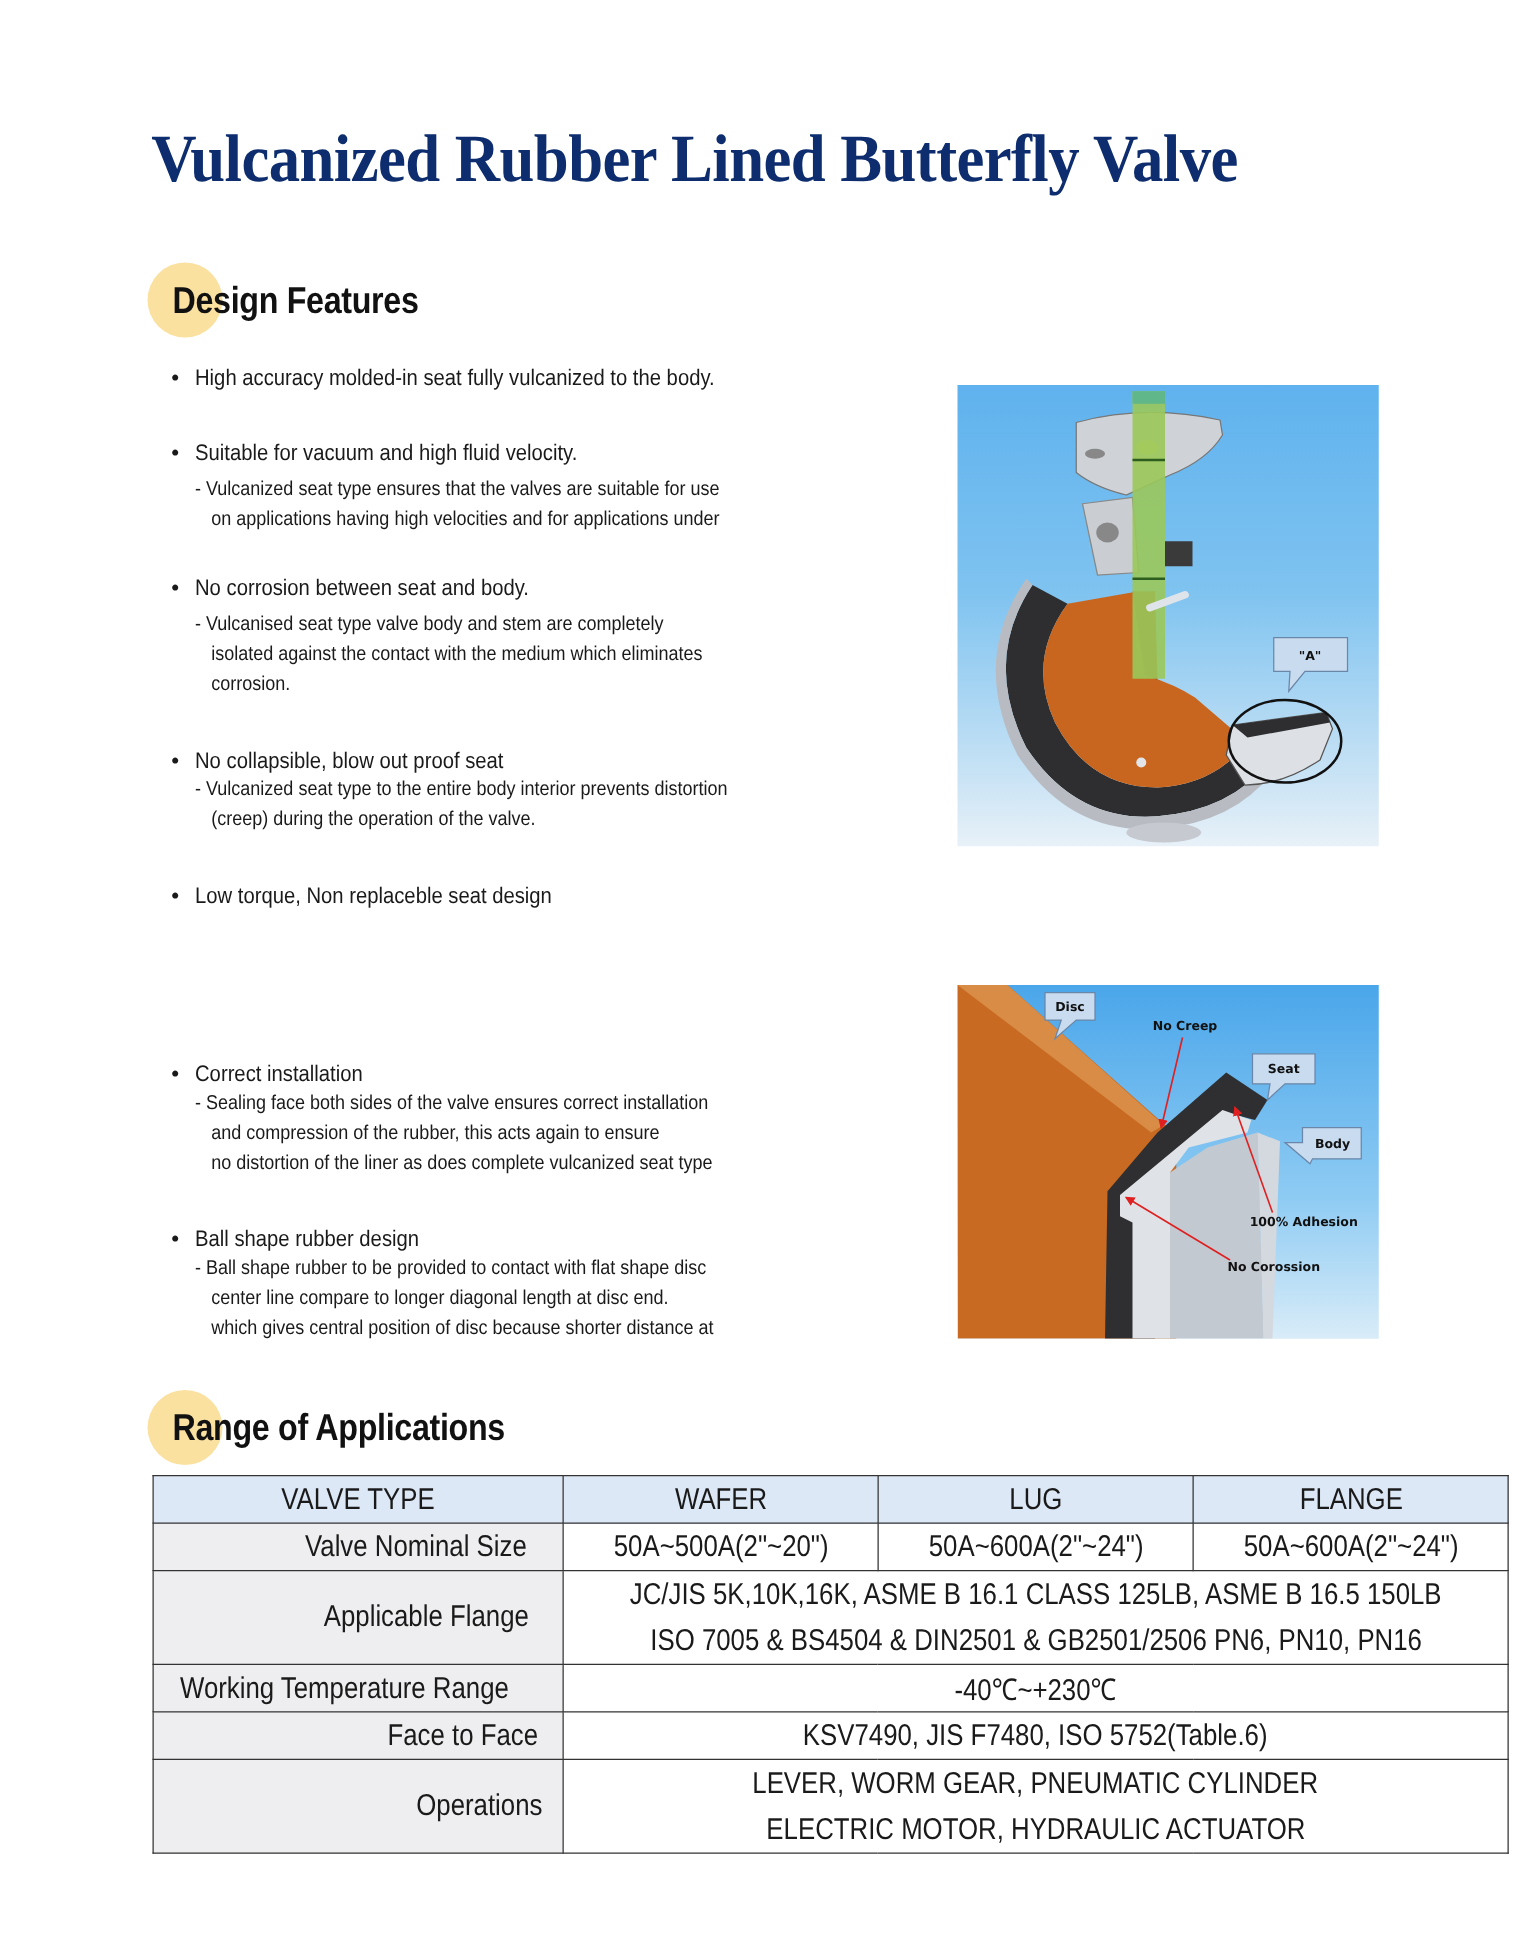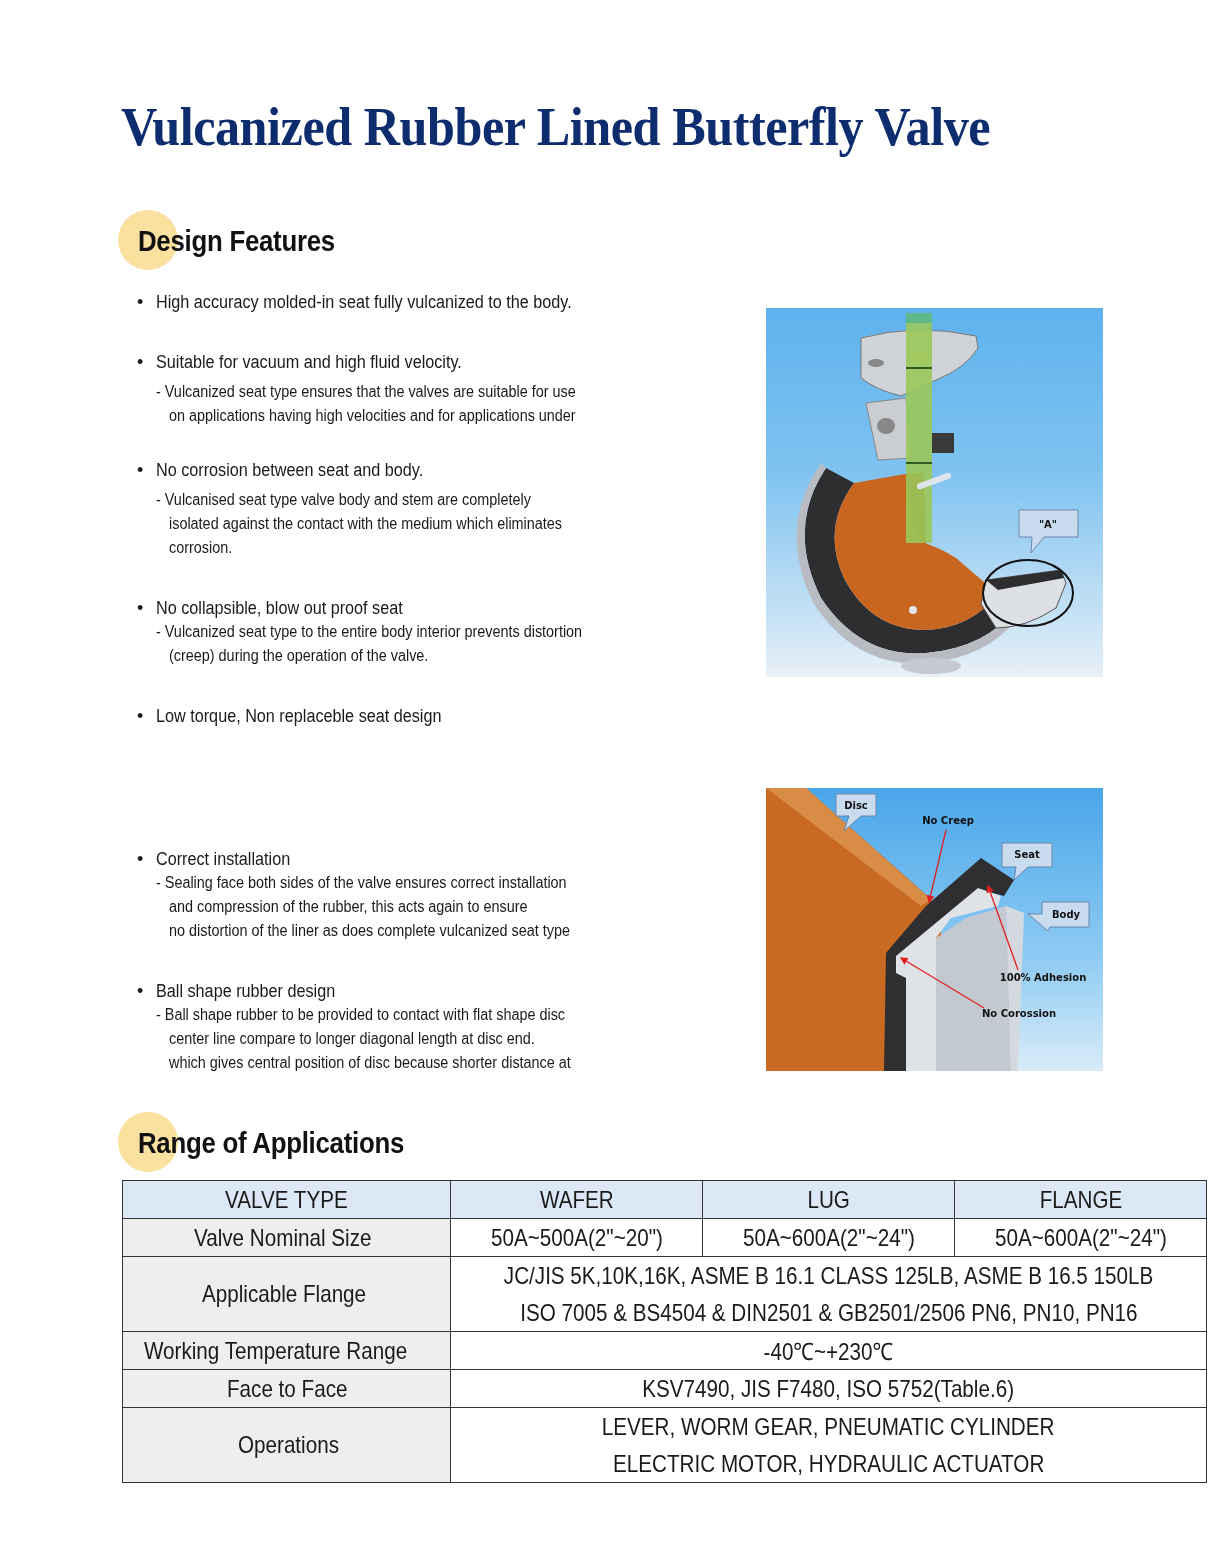--- a/index.html
+++ b/index.html
@@ -48,21 +48,21 @@
     .callout-text { font-family: "DejaVu Sans", sans-serif; font-weight: bold; font-size: 10px; fill: #111; }
 
     table.apps {
       position: absolute; left: 122px; top: 1140px; width: 1000px;
       border-collapse: collapse; font-size: 24px; margin-top: 40px;
     }
     table.apps td, table.apps th {
       border: 1px solid #333; height: 38px; font-weight: normal; padding: 0;
     }
     table.apps th { background: #dde8f6; text-align: center; }
-    table.apps td.rowhead { background: #eeeef0; text-align: center; padding-left: 21px; }
+    table.apps td.rowhead { background: #eeeef0; text-align: right; padding-left: 21px; }
     table.apps td.val { text-align: center; }
     .cond { display: inline-block; transform: scaleX(0.86); white-space: nowrap; }
     .rowhead .cond { transform-origin: left center; }
     table.apps tr.double td { height: 75px; }
     .vline { display: block; line-height: 37px; }
     table.apps tr + tr td { border-top-color: #777; }
   </style>
 </head>
 <body>
 

